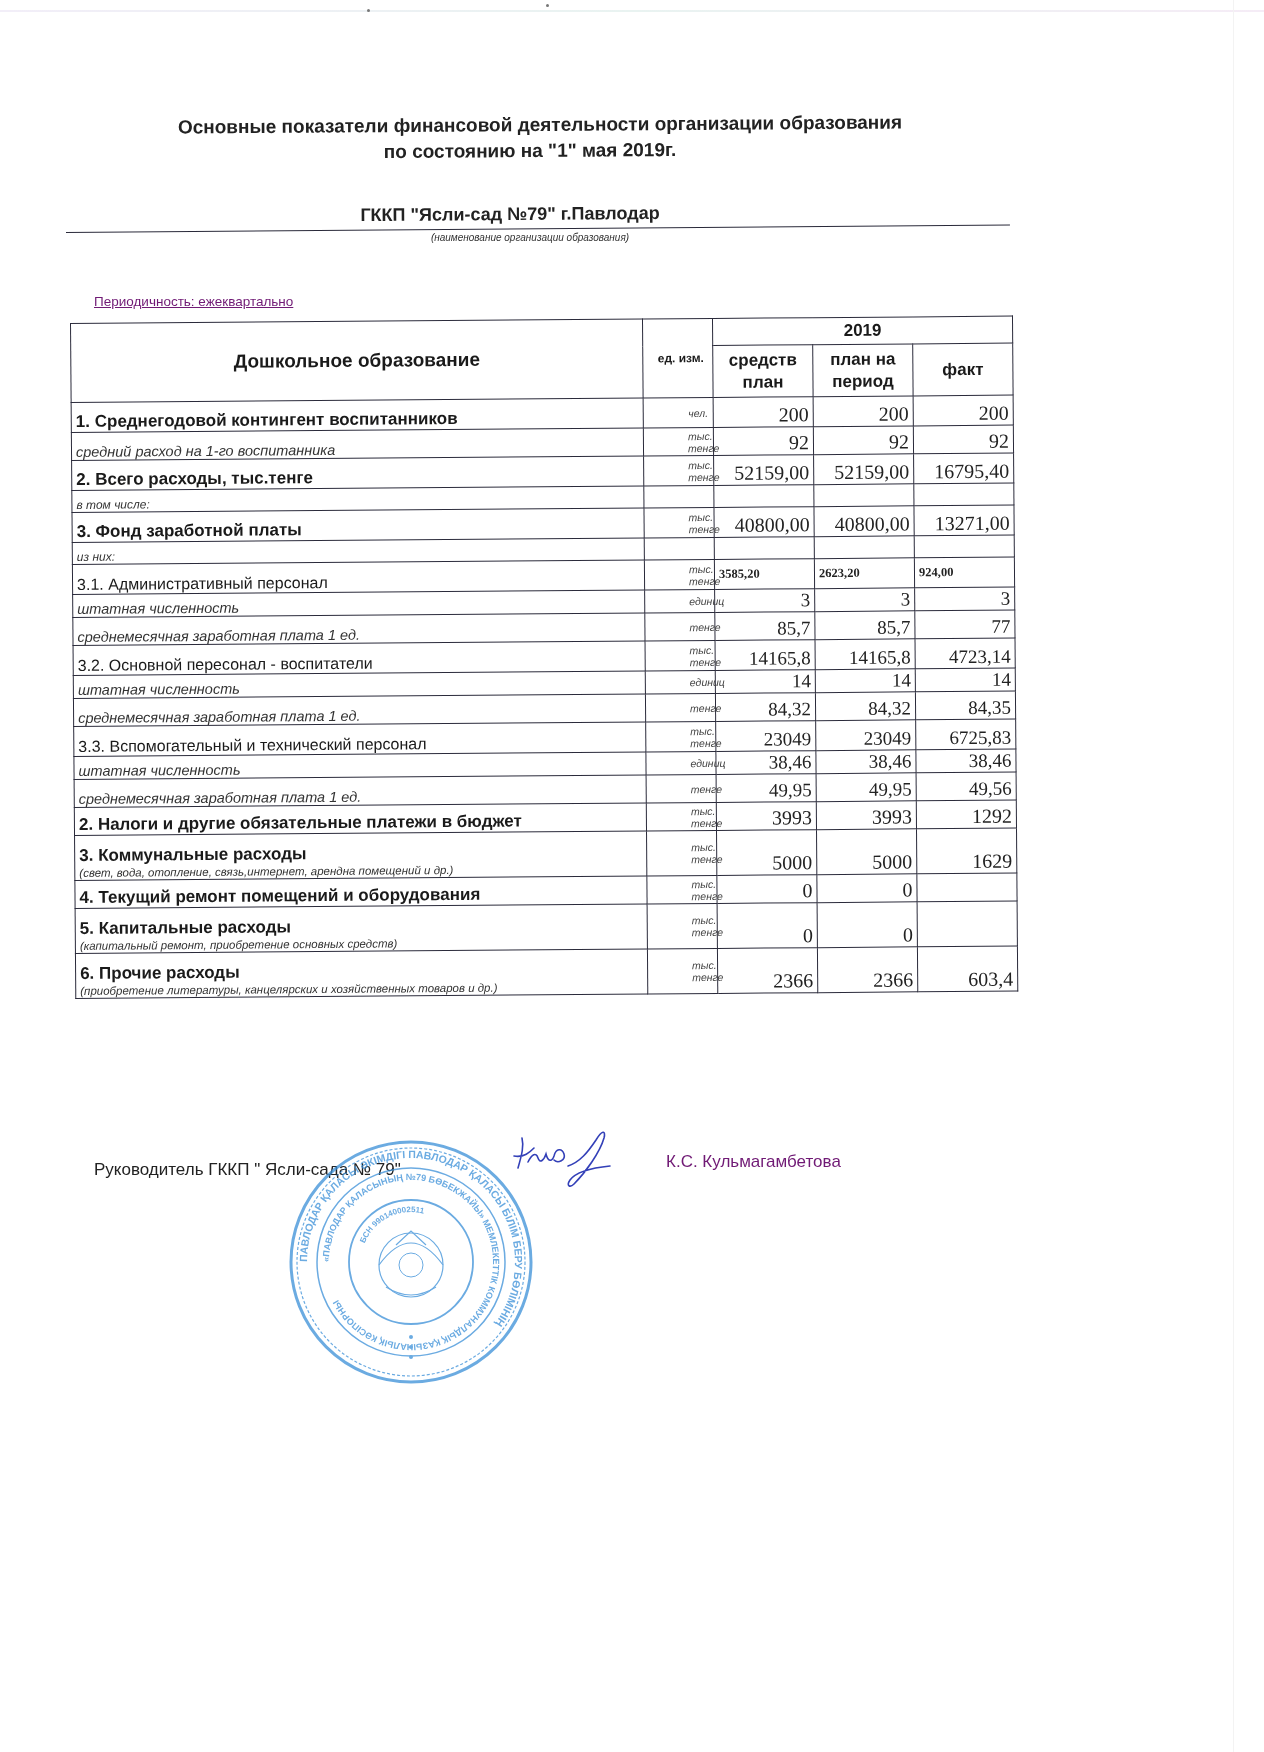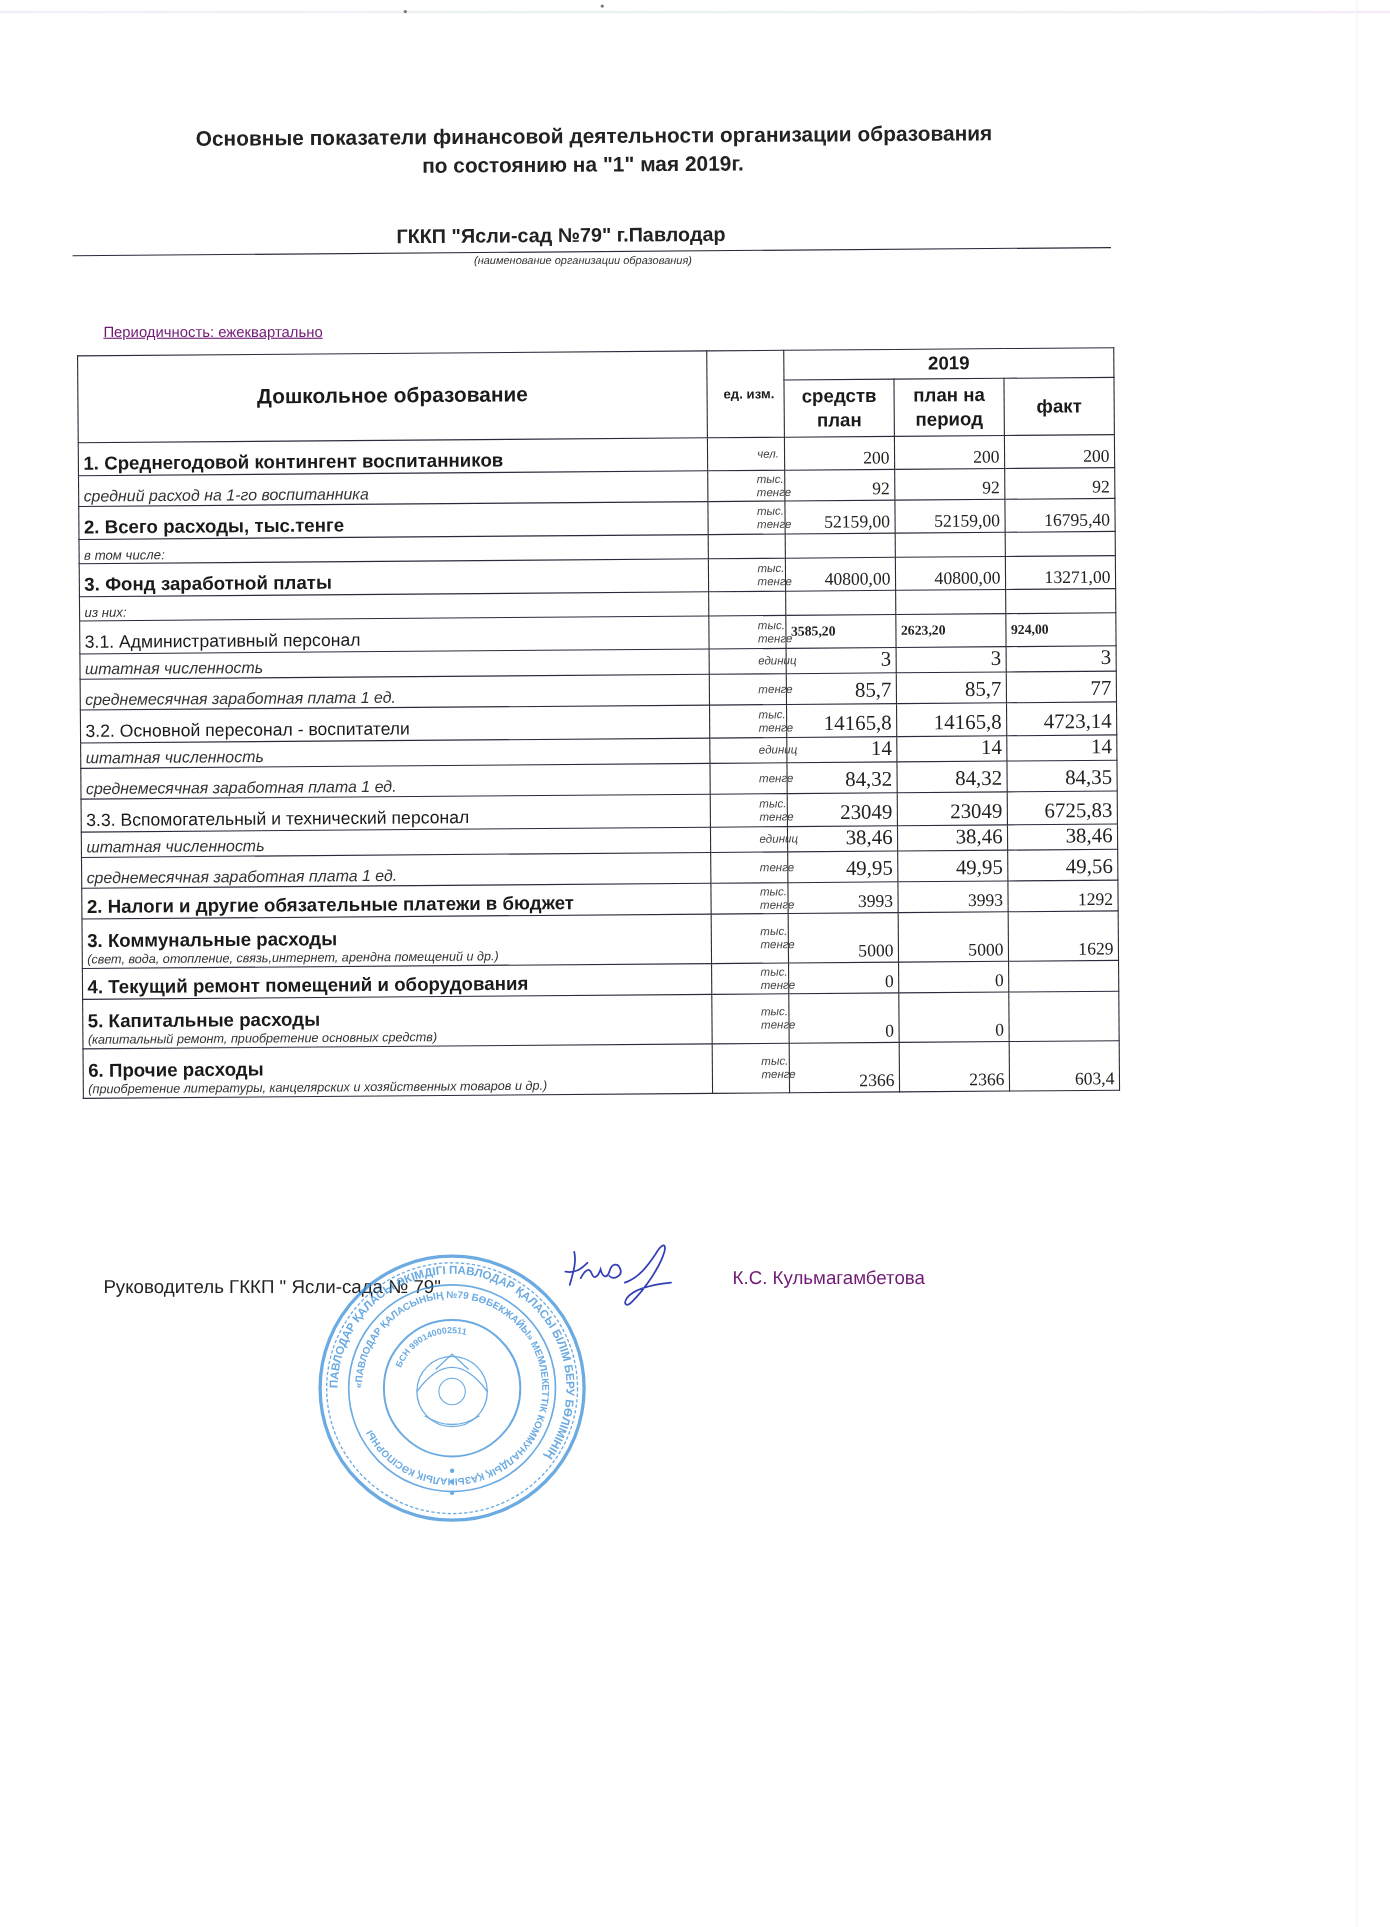--- a/index.html
+++ b/index.html
@@ -36,21 +36,21 @@
   .hdr-year { text-align: center; vertical-align: middle; font-weight: bold; font-size: 17px; height: 26px; }
   .hdr-col { text-align: center; vertical-align: middle; font-weight: bold; font-size: 17px; line-height: 22px; }
 
   .name { font-size: 16px; white-space: nowrap; }
   .name.b { font-weight: bold; font-size: 17px; }
   .name.i { font-style: italic; font-size: 14.5px; color: #333; }
   .name.is { font-style: italic; font-size: 12px; color: #333; }
   .name .sub { display: block; font-weight: normal; font-style: italic; font-size: 11.5px; color: #333; line-height: 14px; }
 
   .unit { text-align: center; font-style: italic; font-size: 10.5px; color: #444; vertical-align: middle; padding-left: 44px; }
-  .val { text-align: right; font-family: "Liberation Serif", serif; font-size: 16px; color: #222; }
+  .val { text-align: right; font-family: "Liberation Serif", serif; font-size: 20px; color: #222; }
   .val.big { font-size: 19px; }
   .val.bold { font-weight: bold; font-size: 12.5px; text-align: left; vertical-align: middle; }
 
   tr.h30 td { height: 29px; }
   tr.h28 td { height: 27px; }
   tr.h22 td { height: 21px; }
   tr.h44 td { height: 44px; }
 
   .stamp { position: absolute; left: 286px; top: 1137px; width: 250px; height: 250px; opacity: 0.75; }
   .sign-label { position: absolute; top: 1160px; left: 94px; font-size: 17px; color: #222; }

